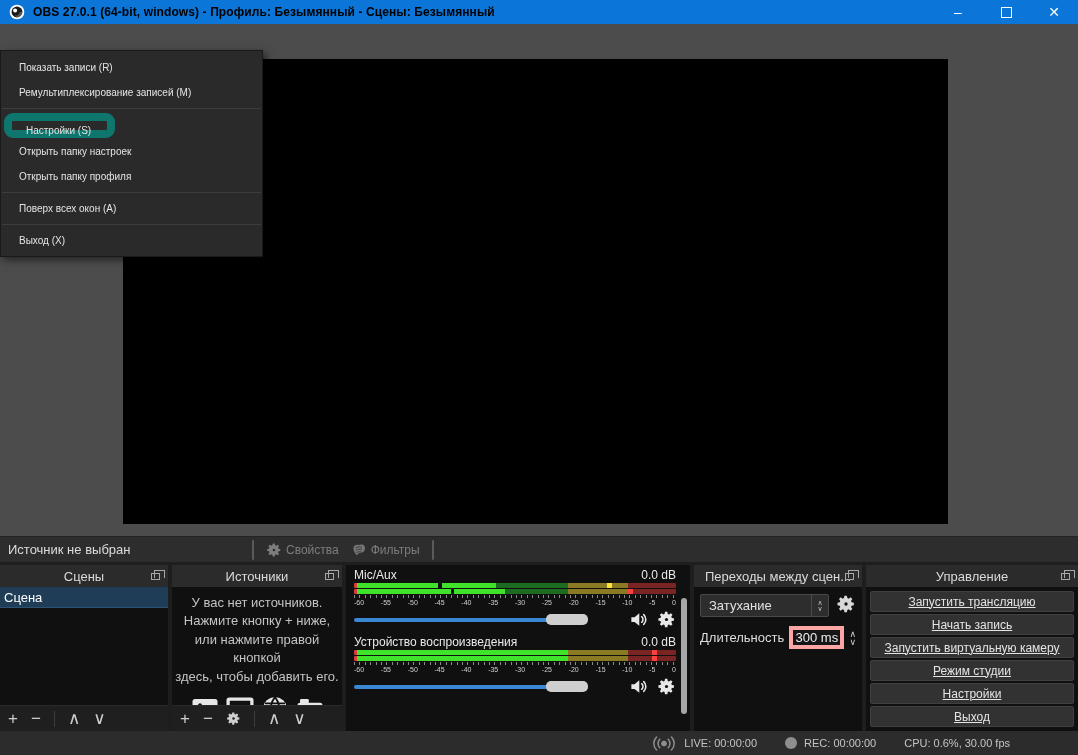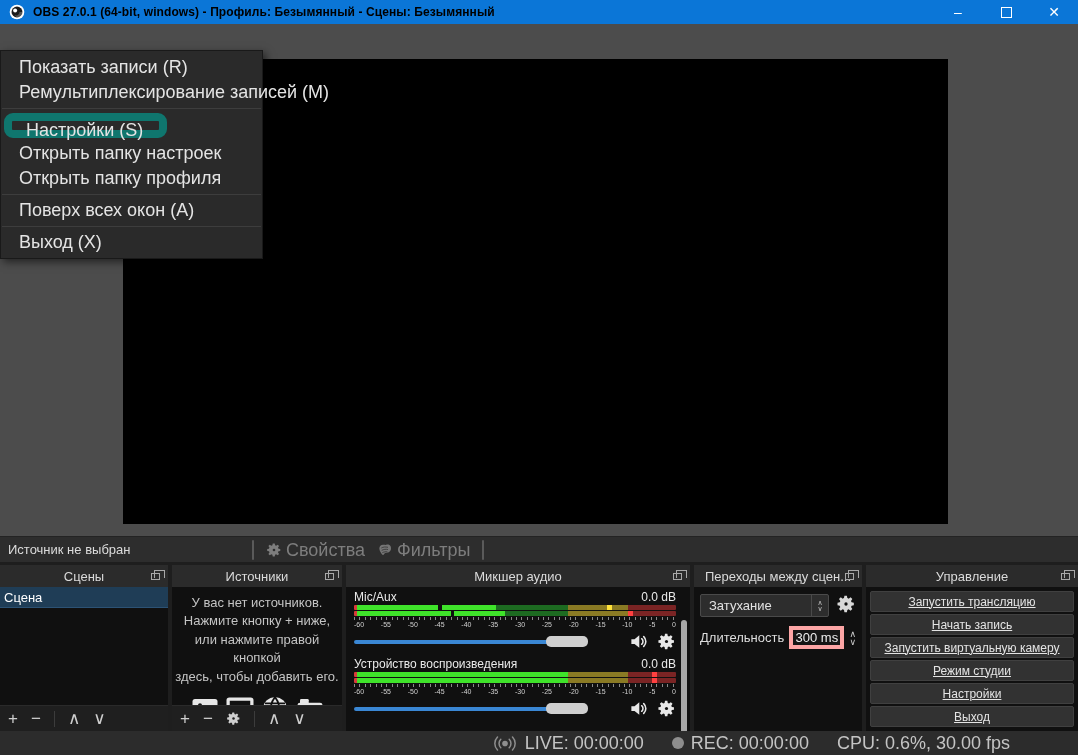--- a/index.html
+++ b/index.html
@@ -17,28 +17,28 @@
   .win-btn { width:48px; height:24px; display:flex; align-items:center; justify-content:center; color:#fff; font-size:14px; }
   .maxbox { width:11px; height:11px; border:1.5px solid #fff; display:block; }
   
   .menubar { position:absolute; top:24px; left:0; right:0; height:26px; background:#303030; display:flex; padding-left:4px; }
   .menu-item { padding:0 11px; display:flex; align-items:center; font-size:13px; color:#ececec; position:relative; }
   .menu-underline { position:absolute; left:6px; right:9px; bottom:2px; height:4px; background:#92c23e; border-radius:2px; }
   
   .preview { position:absolute; left:123px; top:59px; width:825px; height:465px; background:#000; }
   
   .dropdown { position:absolute; top:50px; left:0; width:263px; background:#2a2a2a; border:1px solid #191919; box-shadow:3px 3px 8px rgba(0,0,0,.55); z-index:30; padding:4px 0 3px 0; }
-  .dd-item { height:25px; line-height:25px; padding-left:18px; font-size:18px; color:#e4e4e4; white-space:nowrap; }
+  .dd-item { height:25px; line-height:25px; padding-left:18px; font-size:10px; color:#e4e4e4; white-space:nowrap; }
   .dd-sep { height:1px; background:#3d3d3d; margin:3px 1px; }
   .dd-highlight-wrap { padding:1px 0; }
   .dd-item.highlight { display:inline-block; height:25px; line-height:19px; border:8px solid #0f766e; border-radius:9px; margin-left:3px; padding:0 16px 0 14px; }
   
   .source-toolbar { position:absolute; top:536px; left:0; right:0; height:26px; background:#2d2d2d; border-top:1px solid #232323; display:flex; align-items:center; }
   .st-status { margin-left:8px; font-size:13px; color:#dcdcdc; }
-  .st-buttons { position:absolute; left:252px; top:0; height:26px; display:flex; align-items:center; gap:12px; color:#7d7d7d; font-size:18px; }
+  .st-buttons { position:absolute; left:252px; top:0; height:26px; display:flex; align-items:center; gap:12px; color:#7d7d7d; font-size:12px; }
   .st-sep { width:2px; height:20px; background:#5a5a5a; border-radius:1px; }
   .st-btn { display:flex; align-items:center; gap:4px; }
   .st-btn svg { width:16px; height:16px; }
   
   .docks { position:absolute; top:562px; left:0; right:0; height:169px; background:#1e1e1e; }
   .dock { position:absolute; top:3px; bottom:0; background:#111; display:flex; flex-direction:column; }
   #dock-scenes { left:0; width:168px; }
   #dock-sources { left:172px; width:170px; }
   #dock-mixer { left:346px; width:344px; }
   #dock-transitions { left:694px; width:168px; }
@@ -79,21 +79,21 @@
   .combo { flex:1; height:23px; background:#2d2d2d; border:1px solid #4a4a4a; border-radius:2px; display:flex; align-items:center; font-size:13px; color:#e2e2e2; padding-left:8px; }
   .combo-arrows { margin-left:auto; width:17px; height:100%; border-left:1px solid #4a4a4a; display:flex; flex-direction:column; align-items:center; justify-content:center; font-size:7px; line-height:6px; color:#c0c0c0; }
   .trans-row1 svg { width:20px; height:20px; color:#d8d8d8; flex:none; }
   .trans-row2 { display:flex; align-items:center; gap:5px; margin-top:9px; font-size:13px; color:#dedede; }
   .spinbox { width:60px; height:23px; background:#161616; border:4px solid #fca5a5; color:#ececec; display:flex; align-items:center; justify-content:center; font-size:13px; }
   .spin-arrows { display:flex; flex-direction:column; font-size:9px; line-height:8px; color:#cccccc; }
   
   .ctl-body { padding:4px 4px 0 4px; display:flex; flex-direction:column; gap:2px; background:#101010; }
   .ctl-btn { height:21px; flex:none; background:#323232; border:1px solid #404040; border-radius:2px; color:#e4e4e4; font-size:12px; display:flex; align-items:center; justify-content:center; white-space:nowrap;text-decoration:underline; }
   
-  .statusbar { position:absolute; bottom:0; left:0; right:0; height:24px; background:#2c2c2c; display:flex; align-items:center; justify-content:flex-end; gap:28px; padding-right:68px; font-size:18px; color:#c4c4c4; }
+  .statusbar { position:absolute; bottom:0; left:0; right:0; height:24px; background:#2c2c2c; display:flex; align-items:center; justify-content:flex-end; gap:28px; padding-right:68px; font-size:11px; color:#c4c4c4; }
   .sb-group { display:flex; align-items:center; gap:7px; }
   .sb-group svg { width:26px; height:15px; color:#8e8e8e; }
   .rec-dot { width:12px; height:12px; border-radius:50%; background:#8e8e8e; }
 </style>
 </head>
 <body>
 
 <div id="window">
 
   <div class="titlebar">
@@ -213,24 +213,20 @@
               <circle cx="12" cy="12" r="2" fill="#1f1f1f"></circle>
             </svg>
           </span>
         <span class="tb-sep"></span>
         <span class="tb-icon">∧</span>
         <span class="tb-icon">∨</span>
       </div>
     </div>
 
     <div class="dock" id="dock-mixer">
-      <div class="dock-header">
-        <span>Микшер аудио</span>
-        <span class="float-icon"></span>
-      </div>
       <div class="dock-body mixer-body">
 
         <div class="channel">
           <div class="ch-head">
             <span>Mic/Aux</span>
             <span>0.0 dB</span>
           </div>
           <div class="meter-bar g-m1t"></div>
           <div class="meter-bar g-m1b"></div>
           <div class="tick-marks"></div>

